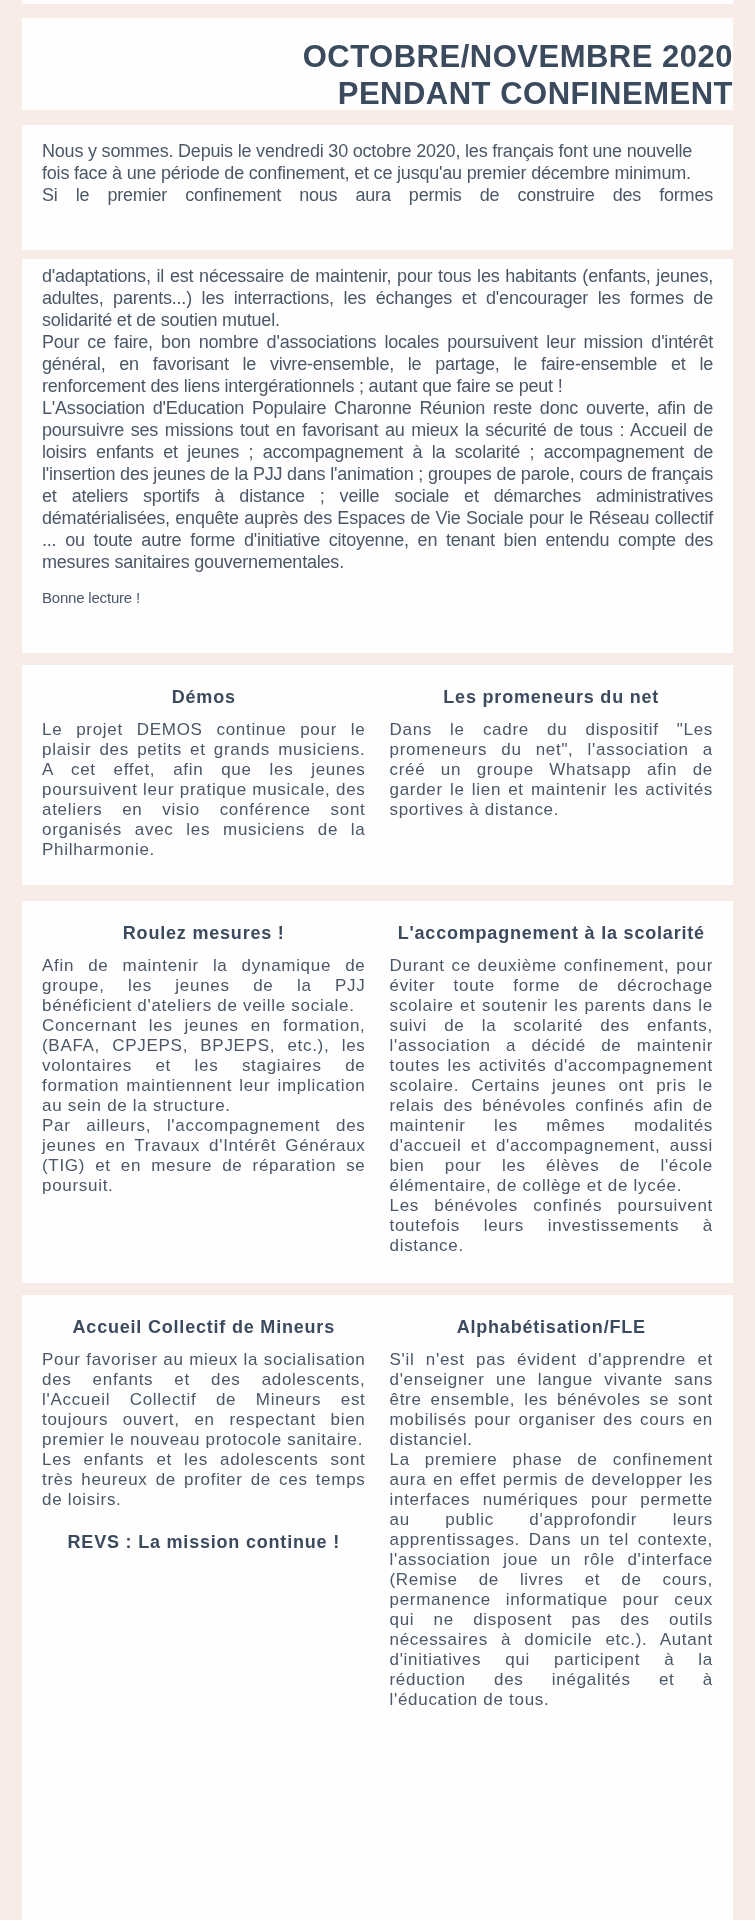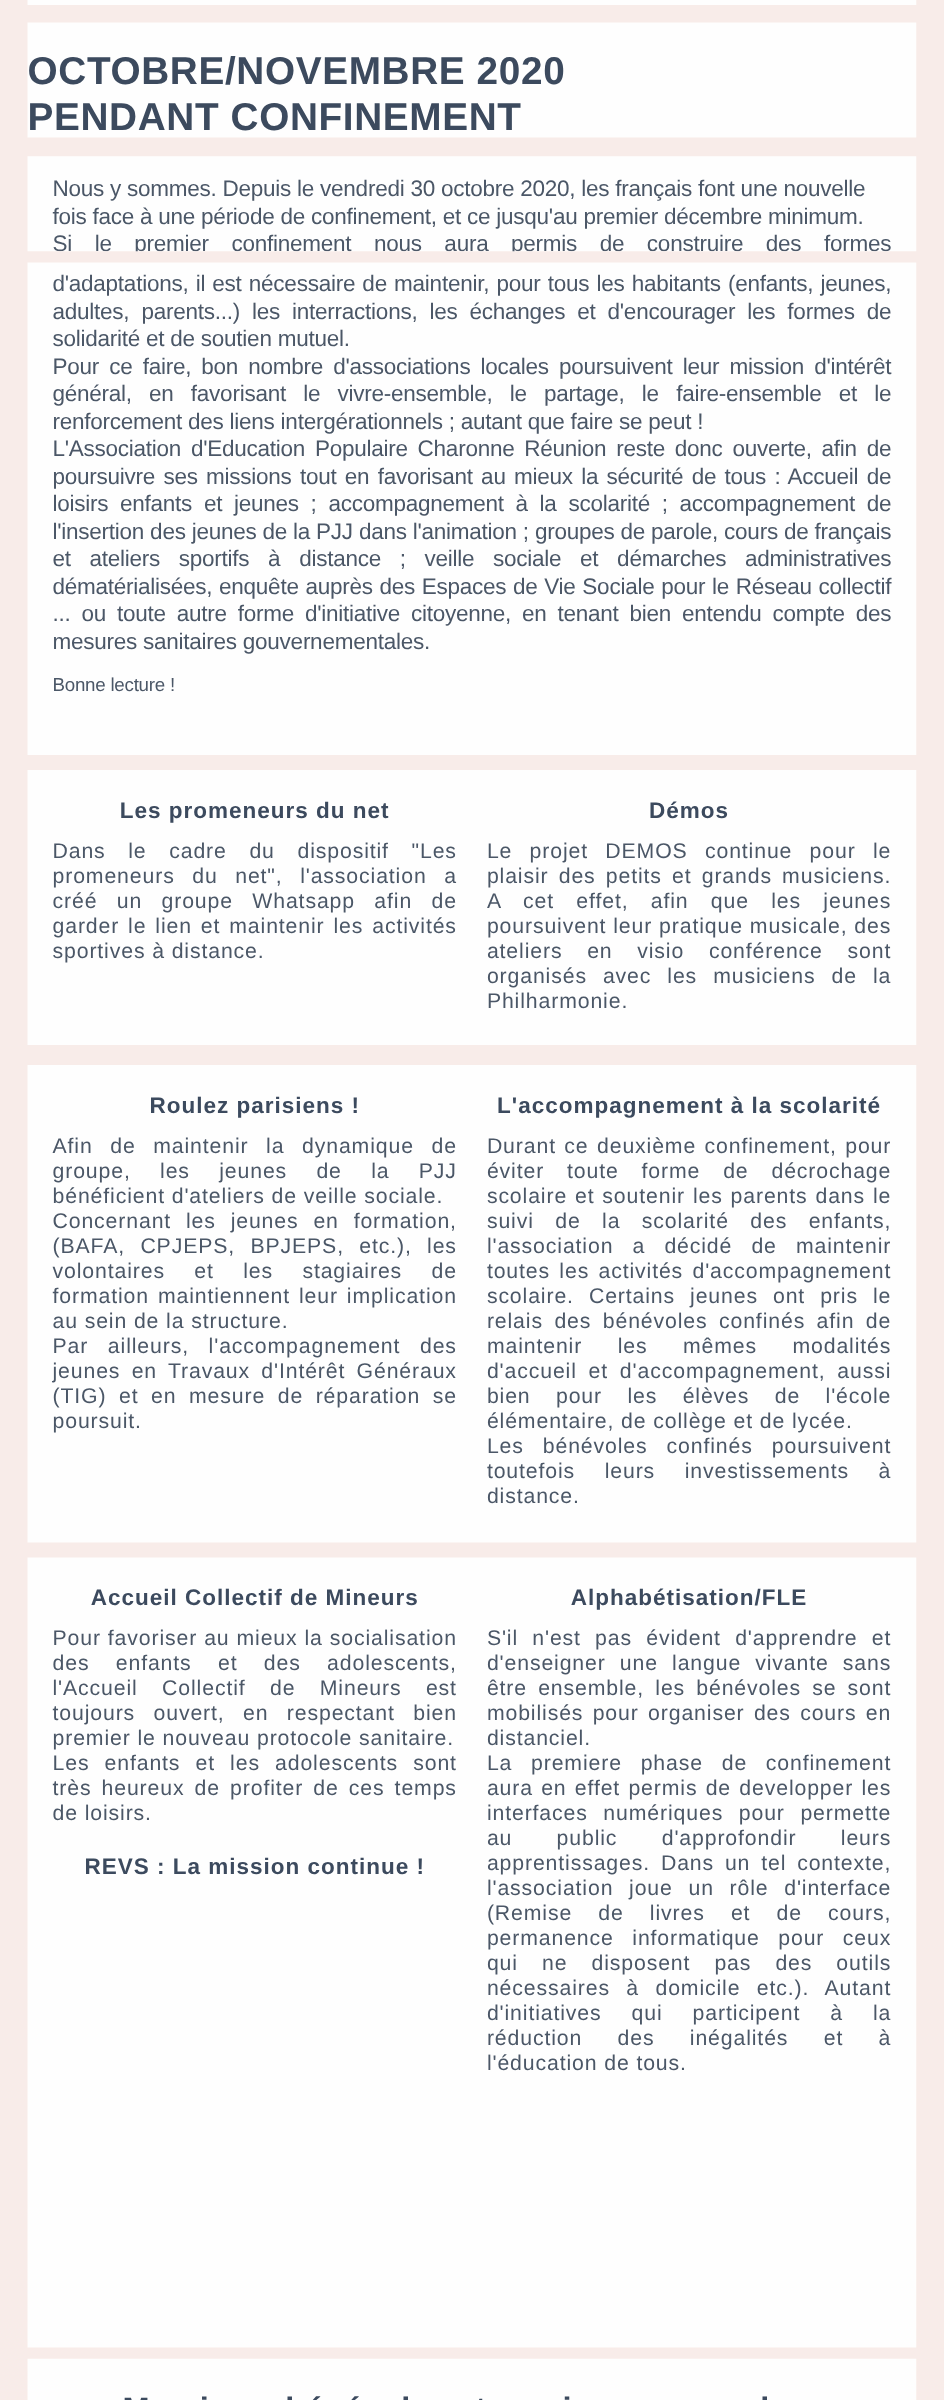--- a/index.html
+++ b/index.html
@@ -17,34 +17,34 @@
     background: #fefefe;
     overflow: hidden;
   }
   
   .top-sliver { height: 4px; margin-bottom: 14px; }
 
   
   .masthead {
     height: 92px;
     margin-bottom: 15px;
-    text-align: left;
+    text-align: right;
     padding-top: 20px;
   }
   .masthead .title {
     font-size: 31px;
     line-height: 37px;
     font-weight: bold;
     color: #3c4a5e;
     letter-spacing: 0.5px;
   }
 
   
   .intro-1 {
-    height: 76px;
+    height: 125px;
     margin-bottom: 9px;
     padding: 15px 20px 0 20px;
   }
   .intro-2 {
     height: 394px;
     margin-bottom: 12px;
     padding: 6px 20px 0 20px;
   }
   .intro-text {
     font-size: 18px;
@@ -125,34 +125,34 @@
 <div class="card intro-2">
   <div class="intro-text justified">d'adaptations, il est nécessaire de maintenir, pour tous les habitants (enfants, jeunes, adultes, parents...) les interractions, les échanges et d'encourager les formes de solidarité et de soutien mutuel.</div>
   <div class="intro-text justified">Pour ce faire, bon nombre d'associations locales poursuivent leur mission d'intérêt général, en favorisant le vivre-ensemble, le partage, le faire-ensemble et le renforcement des liens intergérationnels ; autant que faire se peut !</div>
   <div class="intro-text justified">L'Association d'Education Populaire Charonne Réunion reste donc ouverte, afin de poursuivre ses missions tout en favorisant au mieux la sécurité de tous : Accueil de loisirs enfants et jeunes ; accompagnement à la scolarité ; accompagnement de l'insertion des jeunes de la PJJ dans l'animation ; groupes de parole, cours de français et ateliers sportifs à distance ; veille sociale et démarches administratives dématérialisées, enquête auprès des Espaces de Vie Sociale pour le Réseau collectif ... ou toute autre forme d'initiative citoyenne, en tenant bien entendu compte des mesures sanitaires gouvernementales.</div>
   <div class="intro-text closing-line">Bonne lecture !</div>
 </div>
 
 <div class="card section-card sec-c">
   <div class="cols">
     <div class="col">
+      <div class="col-heading">Démos</div>
+      <div class="col-body">Le projet DEMOS continue pour le plaisir des petits et grands musiciens. A cet effet, afin que les jeunes poursuivent leur pratique musicale, des ateliers en visio conférence sont organisés avec les musiciens de la Philharmonie.</div>
+    </div>
+    <div class="col">
       <div class="col-heading">Les promeneurs du net</div>
       <div class="col-body">Dans le cadre du dispositif "Les promeneurs du net", l'association a créé un groupe Whatsapp afin de garder le lien et maintenir les activités sportives à distance.</div>
-    </div>
-    <div class="col">
-      <div class="col-heading">Démos</div>
-      <div class="col-body">Le projet DEMOS continue pour le plaisir des petits et grands musiciens. A cet effet, afin que les jeunes poursuivent leur pratique musicale, des ateliers en visio conférence sont organisés avec les musiciens de la Philharmonie.</div>
     </div>
   </div>
 </div>
 
 <div class="card section-card sec-d">
   <div class="cols">
     <div class="col">
-      <div class="col-heading">Roulez parisiens !</div>
+      <div class="col-heading">Roulez mesures !</div>
       <div class="col-body">Afin de maintenir la dynamique de groupe, les jeunes de la PJJ bénéficient d'ateliers de veille sociale.
 Concernant les jeunes en formation, (BAFA, CPJEPS, BPJEPS, etc.), les volontaires et les stagiaires de formation maintiennent leur implication au sein de la structure.
 Par ailleurs, l'accompagnement des jeunes en Travaux d'Intérêt Généraux (TIG) et en mesure de réparation se poursuit.</div>
     </div>
     <div class="col">
       <div class="col-heading">L'accompagnement à la scolarité</div>
       <div class="col-body">Durant ce deuxième confinement, pour éviter toute forme de décrochage scolaire et soutenir les parents dans le suivi de la scolarité des enfants, l'association a décidé de maintenir toutes les activités d'accompagnement scolaire. Certains jeunes ont pris le relais des bénévoles confinés afin de maintenir les mêmes modalités d'accueil et d'accompagnement, aussi bien pour les élèves de l'école élémentaire, de collège et de lycée.
 Les bénévoles confinés poursuivent toutefois leurs investissements à distance.</div>
     </div>
   </div>

